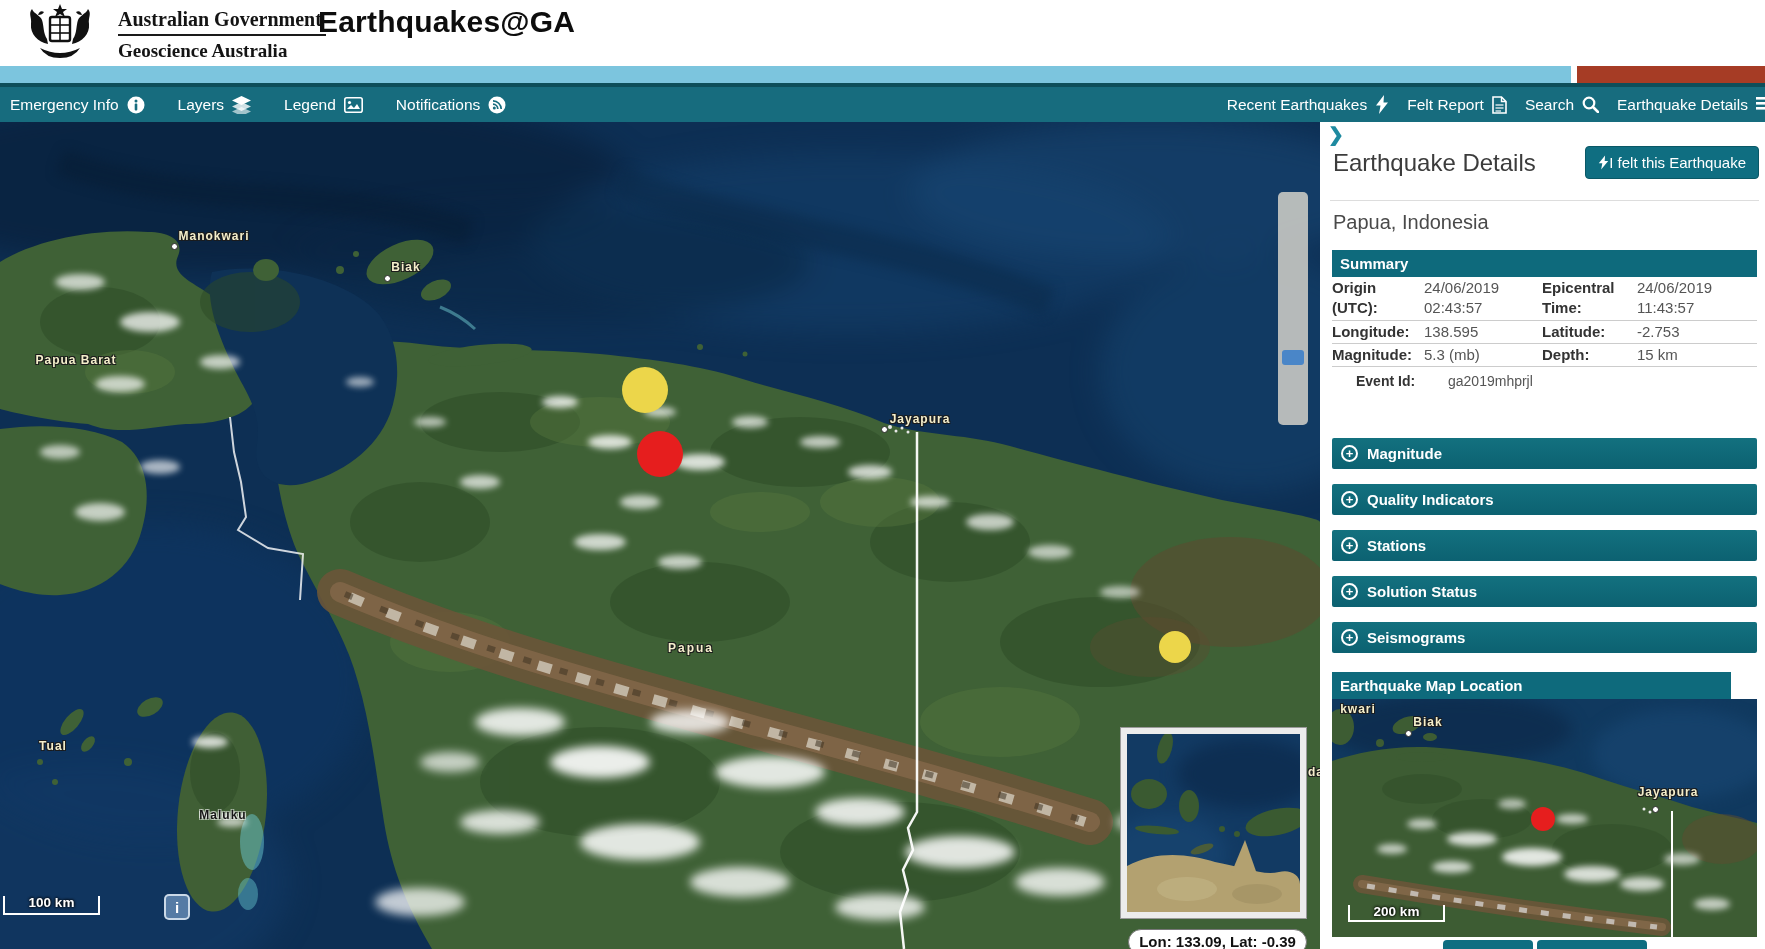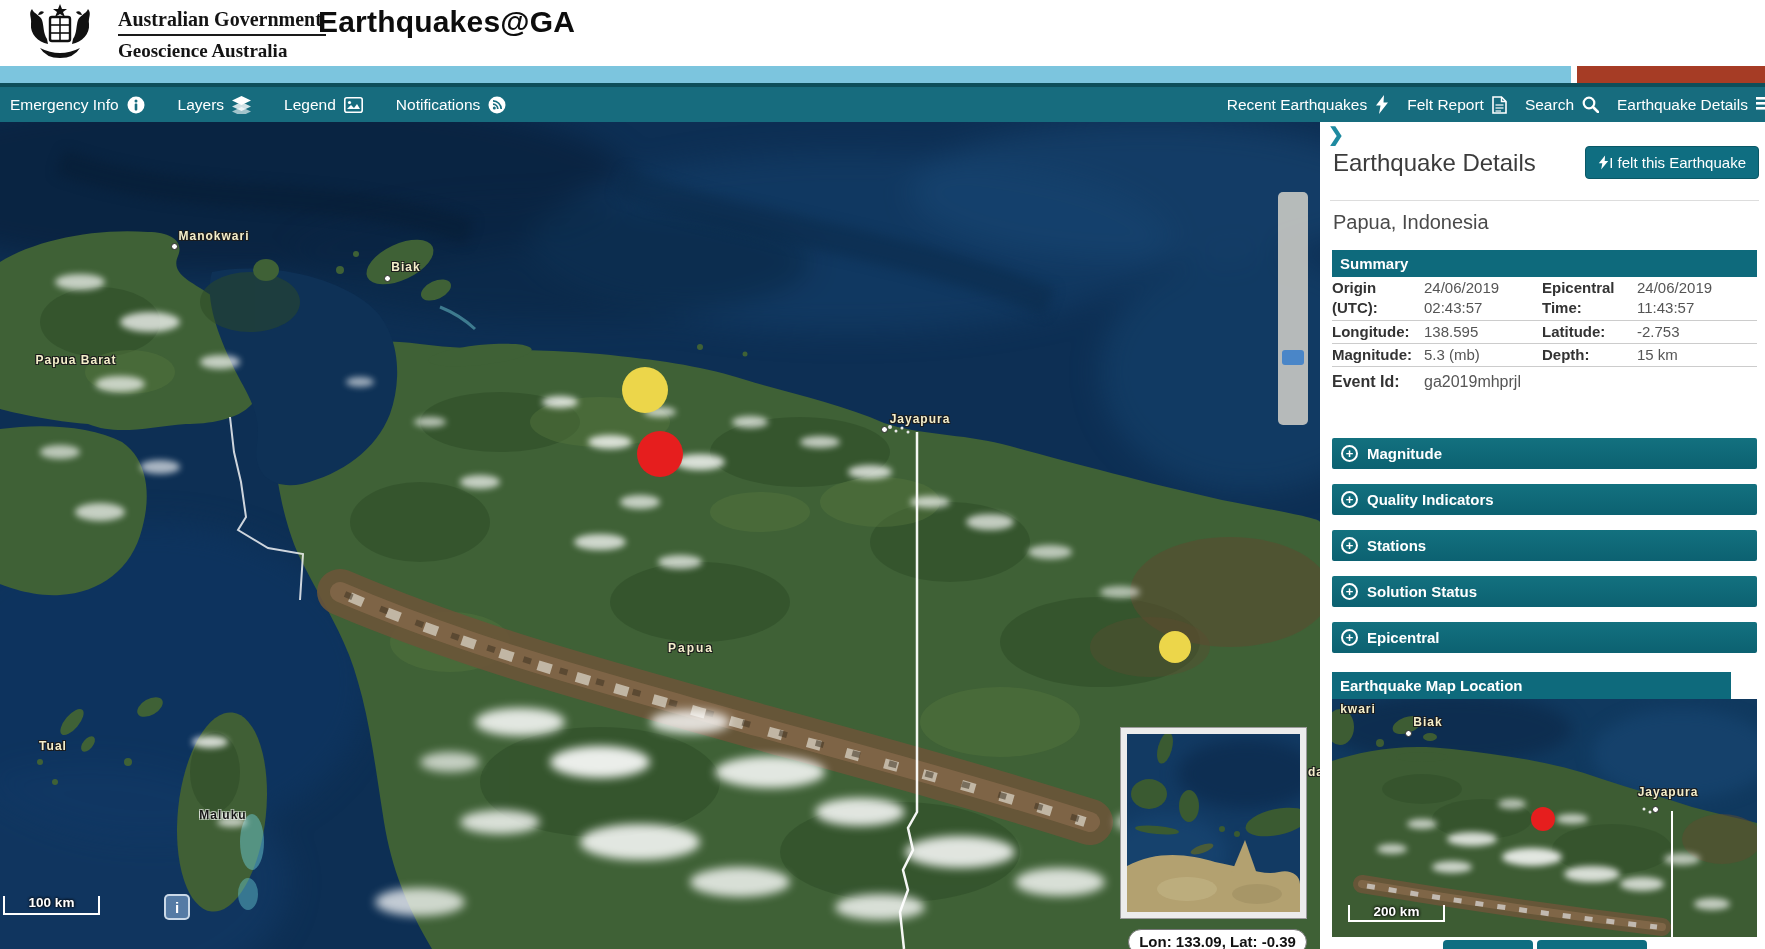--- a/index.html
+++ b/index.html
@@ -71,21 +71,21 @@
               display:flex; align-items:center; background:var(--button,#0f6e81);
               border:1px solid #0a5866; border-radius:4px; color:#fff; font-size:15px; cursor:pointer; }
   .panel-divider { position:absolute; left:10px; right:6px; top:78px; border-top:1px solid #ddd; }
   .panel-location { position:absolute; left:13px; top:89px; font-size:20px; color:#4a4a4a; }
 
   .sec-header { background:var(--accent,#0e6a7c); color:#fff; font-weight:bold; font-size:15px;
                 height:27px; line-height:27px; padding-left:8px; }
   .summary { position:absolute; left:12px; top:128px; width:425px; }
   .srow { display:grid; grid-template-columns:92px 118px 95px 120px; padding:1px 0;
           border-bottom:1px solid #ccc; font-size:15px; line-height:1.35; }
-  .erow { display:grid; grid-template-columns:92px auto; padding:6px 0; font-size:16px; }
+  .erow { display:grid; grid-template-columns:92px auto; padding:6px 0; font-size:14px;margin-left:24px; }
   .slabel { font-weight:bold; color:#333; padding-right:6px; }
   .svalue { color:#555; padding-right:8px; }
 
   .accordions { position:absolute; left:12px; top:316px; width:425px; }
   .acc-bar { height:31px; margin-bottom:15px; border-radius:2px; padding-left:9px;
              background:linear-gradient(180deg,#13717f,#0c6171); display:flex; align-items:center; gap:9px;
              color:#fff; font-weight:bold; font-size:15px; cursor:pointer; }
   .plus-ic { width:17px; height:17px; border:2px solid #fff; border-radius:50%; display:flex;
              align-items:center; justify-content:center; font-size:13px; line-height:1; flex:0 0 auto; }
   .plus-ic::before { content:"+"; margin-top:-1px; }
@@ -449,21 +449,21 @@
       <div class="acc-bar">
         <span class="plus-ic"></span>
         <span>Stations</span>
       </div>
       <div class="acc-bar">
         <span class="plus-ic"></span>
         <span>Solution Status</span>
       </div>
       <div class="acc-bar">
         <span class="plus-ic"></span>
-        <span>Epicentral</span>
+        <span>Seismograms</span>
       </div>
     </div>
 
     <div class="maploc-header sec-header">Earthquake Map Location</div>
     <div class="minimap">
       <svg width="425" height="238" viewBox="0 0 425 238">
         <rect width="425" height="238" fill="#10395f"></rect>
         <g style="filter:blur(8px)">
           <ellipse cx="350" cy="55" rx="90" ry="45" fill="#1a4a78" opacity="0.5"></ellipse>
           <ellipse cx="120" cy="30" rx="120" ry="35" fill="#0b2746" opacity="0.6"></ellipse>

